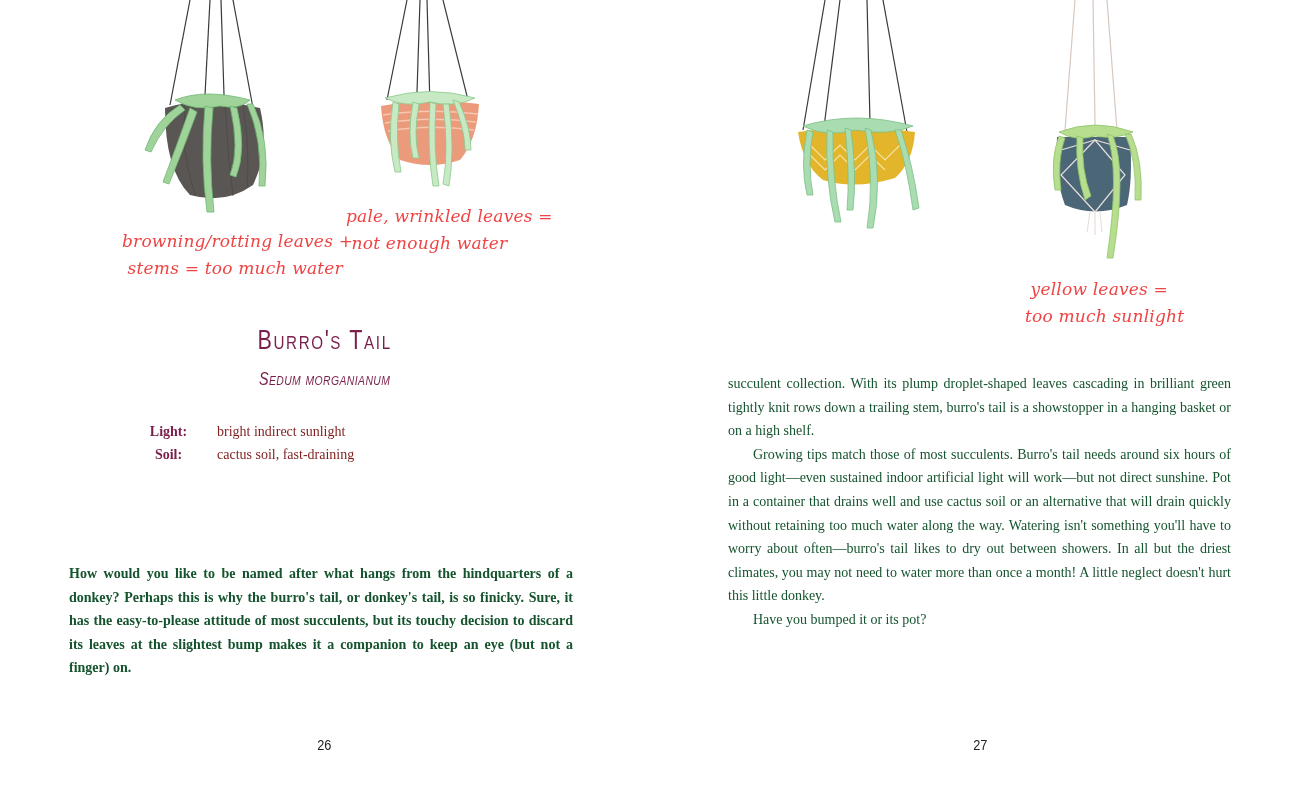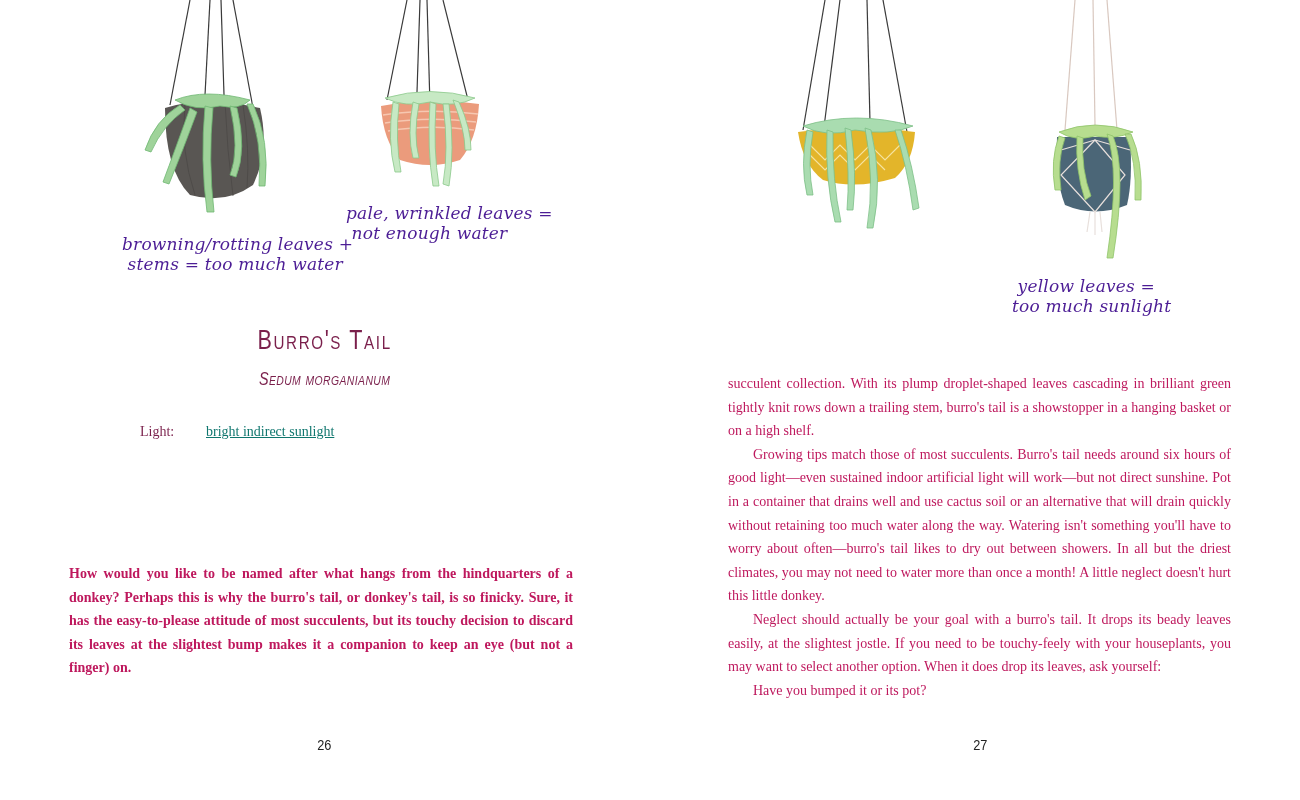--- a/index.html
+++ b/index.html
@@ -5,35 +5,35 @@
   html, body { margin:0; padding:0; background:#ffffff; }
   body { width:1300px; height:800px; position:relative; overflow:hidden;
          font-family:"Liberation Serif", "DejaVu Serif", serif; color:#3a3a3a; }
   .page { position:absolute; top:0; height:800px; }
   .page.left { left:0; width:650px; }
   .page.right { left:650px; width:650px; }
 
   .illus { position:absolute; }
   .illus svg { display:block; overflow:visible; }
   .caption { position:absolute; font-family:"DejaVu Serif", serif; font-style:italic;
-             font-size:17px; line-height:20px; color:#4c1d95; white-space:pre; letter-spacing:0.2px; }
+             font-size:17px; line-height:27px; color:#ef4444; white-space:pre; letter-spacing:0.2px; }
 
   .title { position:absolute; left:0; width:650px; top:325px; text-align:center;
            font-family:"Liberation Sans Narrow","Liberation Sans", sans-serif; font-size:27px; color:#7a1f4b;
            letter-spacing:2px; font-variant:small-caps; transform:scaleX(0.8); transform-origin:323px 0; }
   .subtitle { position:absolute; left:0; width:650px; top:369px; text-align:center;
               font-family:"Liberation Sans", sans-serif; font-style:italic; font-size:18px; color:#7a1f4b;
               font-variant:small-caps; letter-spacing:0.5px; transform:scaleX(0.8); transform-origin:323px 0; }
 
   .facts { position:absolute; left:140px; top:420px; width:400px; }
   .fact-row { display:flex; height:23.6px; align-items:center; font-size:14px; }
-  .fact-label { width:57px; text-align:left; font-weight:normal; color:#7a1f4b; margin-right:9px; }
-  .fact-value { color:#0f766e;text-decoration:underline; }
+  .fact-label { width:57px; text-align:center; font-weight:bold; color:#7a1f4b; margin-right:20px; }
+  .fact-value { color:#7f1d1d; }
 
-  .body-text { position:absolute; font-size:14px; line-height:23.6px; color:#be185d; text-align:justify; }
+  .body-text { position:absolute; font-size:14px; line-height:23.6px; color:#14532d; text-align:justify; }
   .body-text p { margin:0; }
   .body-text p.indent { text-indent:25px; }
   .left-body { left:69px; top:562px; width:504px;font-weight:bold; }
   .right-body { left:78px; top:372px; width:503px; }
 
   .folio { position:absolute; top:736px; font-family:"Liberation Sans", sans-serif; font-size:15px; color:#222; transform:scaleX(0.85); }
 </style>
 </head>
 <body>
 
@@ -57,21 +57,21 @@
       <g fill="#9fd39a" stroke="#6fb772" stroke-width="0.8">
         <path d="M40 100 Q70 88 115 100 Q105 110 85 106 Q60 112 40 100 Z"></path>
         <path d="M45 105 Q20 120 10 150 L16 152 Q28 125 50 110 Z"></path>
         <path d="M55 108 Q40 150 28 182 L34 184 Q48 150 62 112 Z"></path>
         <path d="M70 106 Q65 160 72 212 L79 212 Q73 160 78 108 Z"></path>
         <path d="M95 106 Q105 150 95 175 L101 177 Q112 150 102 108 Z"></path>
         <path d="M112 104 Q128 140 124 186 L130 186 Q135 140 118 104 Z"></path>
       </g>
     </svg>
   </div>
-  <div class="caption" style="left:122px; top:234px;">browning/rotting leaves +
+  <div class="caption" style="left:122px; top:228px;">browning/rotting leaves +
  stems = too much water</div>
 
   <div class="illus" style="left:375px; top:0;">
     <svg width="110" height="195" viewBox="0 0 110 195">
       <g stroke="#3a3a3a" stroke-width="1.2" fill="none">
         <line x1="32" y1="0" x2="12" y2="100"></line>
         <line x1="45" y1="0" x2="42" y2="92"></line>
         <line x1="52" y1="0" x2="55" y2="106"></line>
         <line x1="68" y1="0" x2="93" y2="100"></line>
       </g>
@@ -94,20 +94,24 @@
   <div class="caption" style="left:346px; top:203px;">pale, wrinkled leaves =
  not enough water</div>
 
   <div class="title">Burro's Tail</div>
   <div class="subtitle">Sedum morganianum</div>
 
   <div class="facts">
     <div class="fact-row">
       <span class="fact-label">Light:</span>
       <span class="fact-value">bright indirect sunlight</span>
+    </div>
+    <div class="fact-row">
+      <span class="fact-label">Soil:</span>
+      <span class="fact-value">cactus soil, fast-draining</span>
     </div>
   </div>
 
   <div class="body-text left-body">
     <p>How would you like to be named after what hangs from the hindquarters of a donkey? Perhaps this is why the burro's tail, or donkey's tail, is so finicky. Sure, it has the easy-to-please attitude of most succulents, but its touchy decision to discard its leaves at the slightest bump makes it a companion to keep an eye (but not a finger) on.</p>
   </div>
 
   <div class="folio" style="left:316px;">26</div>
 </div>
 
@@ -152,24 +156,23 @@
       </g>
       <g fill="#b7dd8f" stroke="#8fc46a" stroke-width="0.8">
         <path d="M14 132 Q50 118 88 132 Q70 140 50 136 Q30 142 14 132 Z"></path>
         <path d="M14 136 Q5 160 10 190 L16 190 Q12 160 20 138 Z"></path>
         <path d="M32 136 Q30 170 40 200 L46 196 Q36 170 38 138 Z"></path>
         <path d="M62 134 Q75 170 62 258 L68 258 Q82 170 68 136 Z"></path>
         <path d="M80 134 Q92 160 90 200 L96 200 Q98 160 86 134 Z"></path>
       </g>
     </svg>
   </div>
-  <div class="caption" style="left:362px; top:276px;"> yellow leaves =
+  <div class="caption" style="left:375px; top:276px;"> yellow leaves =
 too much sunlight</div>
 
   <div class="body-text right-body">
     <p>succulent collection. With its plump droplet-shaped leaves cascading in brilliant green tightly knit rows down a trailing stem, burro's tail is a showstopper in a hanging basket or on a high shelf.</p>
     <p class="indent">Growing tips match those of most succulents. Burro's tail needs around six hours of good light—even sustained indoor artificial light will work—but not direct sunshine. Pot in a container that drains well and use cactus soil or an alternative that will drain quickly without retaining too much water along the way. Watering isn't something you'll have to worry about often—burro's tail likes to dry out between showers. In all but the driest climates, you may not need to water more than once a month! A little neglect doesn't hurt this little donkey.</p>
-    <p class="indent">Neglect should actually be your goal with a burro's tail. It drops its beady leaves easily, at the slightest jostle. If you need to be touchy-feely with your houseplants, you may want to select another option. When it does drop its leaves, ask yourself:</p>
     <p class="indent">Have you bumped it or its pot?</p>
   </div>
 
   <div class="folio" style="left:322px;">27</div>
 </div>
 
 </body></html>

